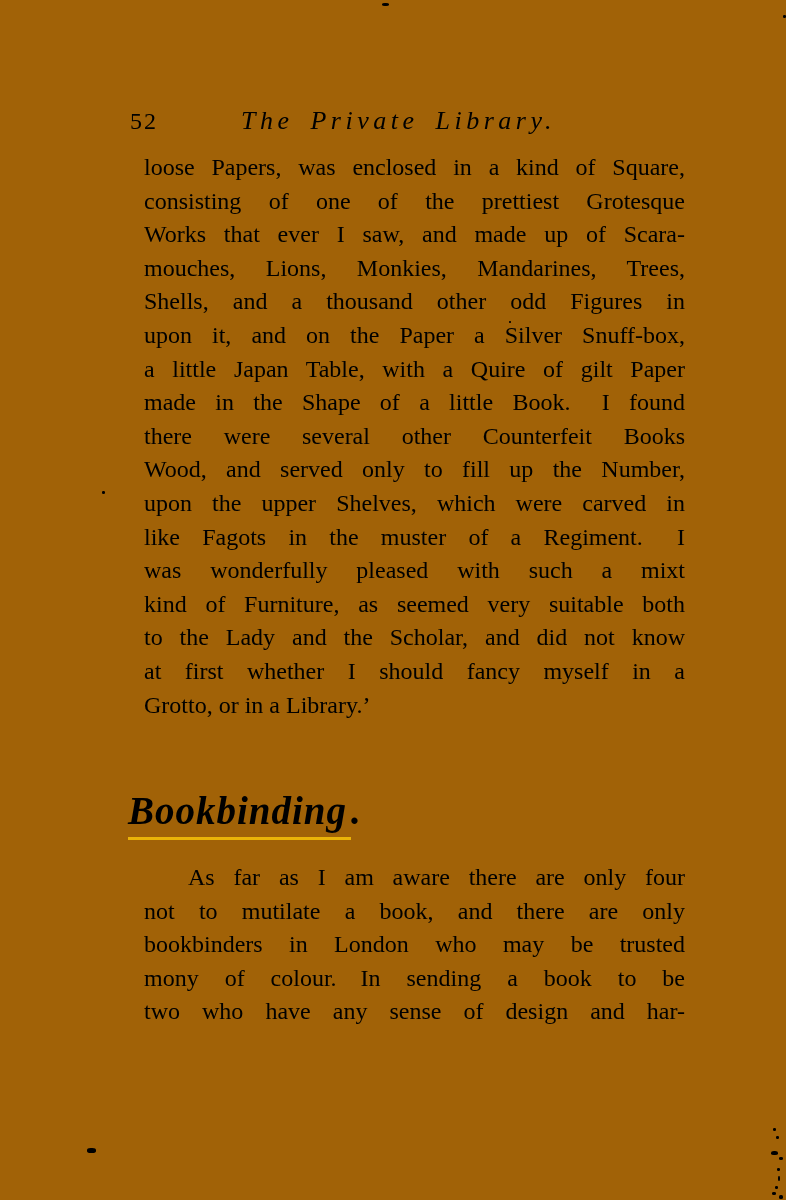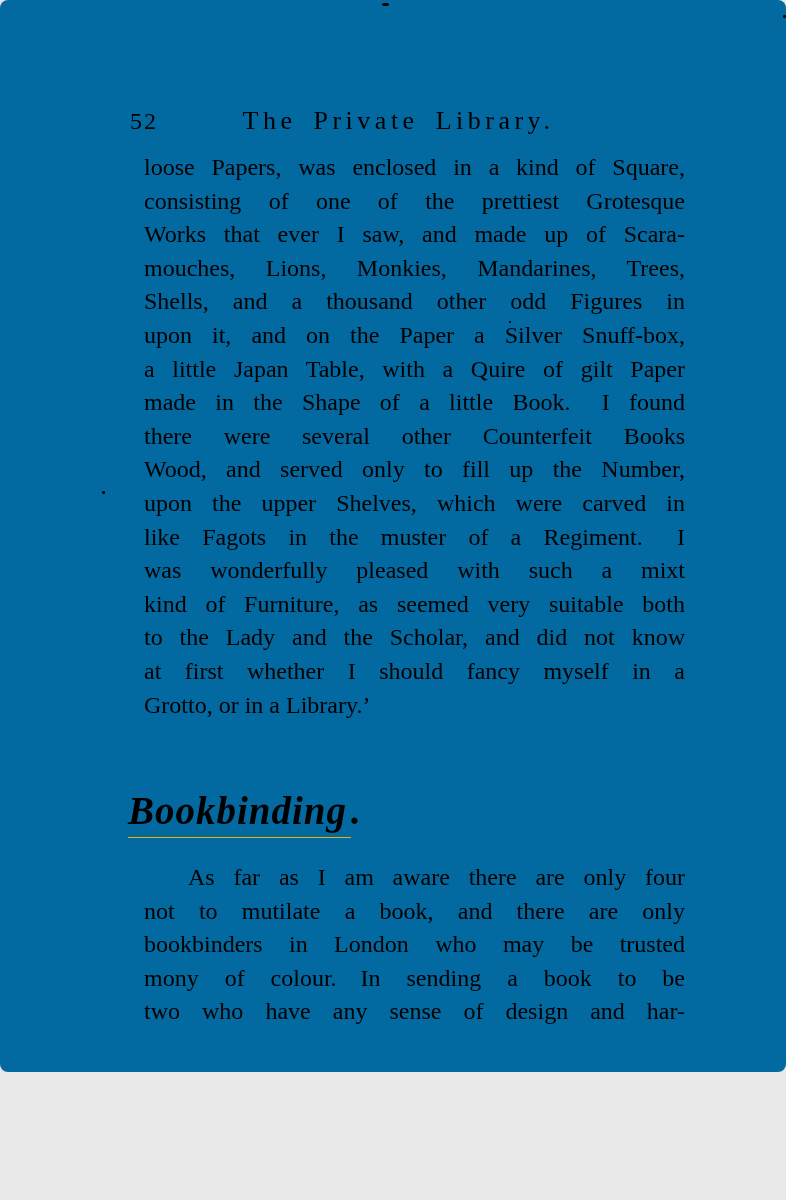--- a/index.html
+++ b/index.html
@@ -1,24 +1,23 @@
 <!DOCTYPE html>
 <html><head>
 <meta charset="utf-8">
 <style>
   html, body { margin: 0; padding: 0; background: #e8e8e8; }
   .page {
     position: relative;
     width: 786px;
-    height: 1072px;
-    background: #0369a1;
+    height: 1200px;
+    background: #a16207;
     font-family: "Liberation Serif", serif;
     color: #000;
     overflow: hidden;
-    border-radius: 8px;
   }
   .text-col {
     position: absolute;
     left: 128px;
     width: 541px;
     top: 0;
   }
   .header {
     position: absolute;
     top: 106px;
@@ -36,20 +35,21 @@
   .running-title {
     position: absolute;
     left: 0;
     width: 100%;
     top: 0;
     text-align: center;
     font-size: 26px;
     letter-spacing: 4.5px;
     word-spacing: 6px;
     white-space: nowrap;
+    font-style: italic;
   }
   .para { position: absolute; left: 16px; width: 541px; }
   .para1 { top: 151px; }
   .para2 { top: 861px; }
   .line {
     font-size: 24px;
     line-height: 33.6px;
     text-align: justify;
     text-align-last: justify;
     white-space: nowrap;
@@ -61,21 +61,21 @@
     position: absolute;
     left: 0;
     top: 786px;
     font-size: 39px;
     font-style: italic;
     font-weight: bold;
     letter-spacing: 1px;
     line-height: 50px;
   }
   .heading-underline {
-    border-bottom: 1px solid #eab308;
+    border-bottom: 3px solid #eab308;
     padding-bottom: 5px;
     padding-right: 4px;
   }
   .speck {
     position: absolute;
     background: #000;
     border-radius: 40%;
   }
 </style>
 </head>

